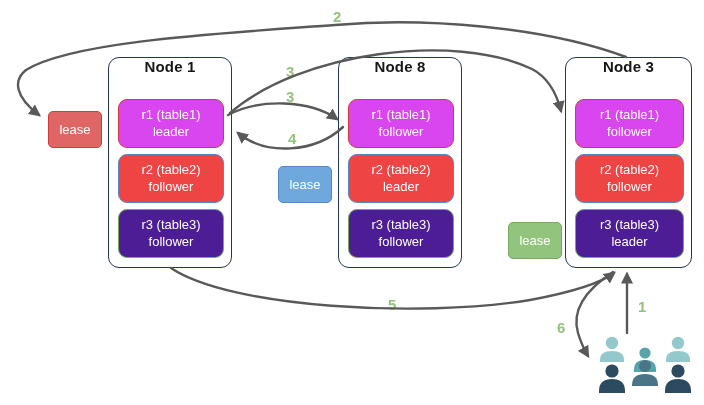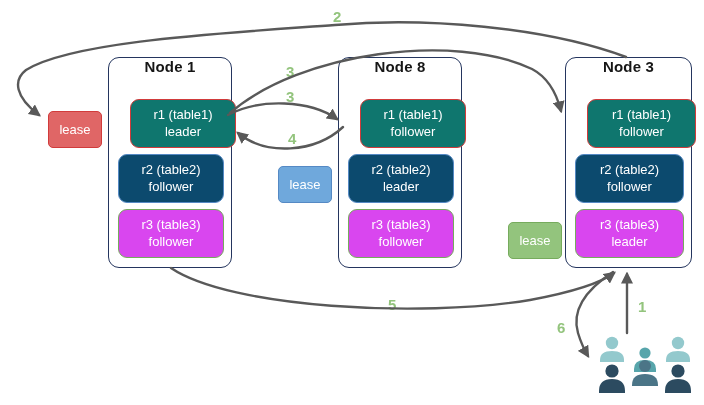--- a/index.html
+++ b/index.html
@@ -14,23 +14,23 @@
   }
   .node-title{
     text-align:center;font-weight:bold;font-size:15px;color:#161616;
     margin-top:0;letter-spacing:.2px;
   }
   .replica{
     position:absolute;left:9px;width:106px;height:49px;border-radius:9px;
     box-sizing:border-box;display:flex;flex-direction:column;align-items:center;
     justify-content:center;color:#ffffff;font-size:13px;line-height:1.3;text-align:center;
   }
-  .replica.red{background:#0f766e;border:1.6px solid #d13b3b;margin-left:12px;}
-  .replica.blue{background:#0c4a6e;border:1.6px solid #5589c4;}
-  .replica.green{background:#d946ef;border:1.6px solid #76ab5d;}
+  .replica.red{background:#d946ef;border:1.6px solid #d13b3b;}
+  .replica.blue{background:#ef4444;border:1.6px solid #5589c4;}
+  .replica.green{background:#4c1d95;border:1.6px solid #76ab5d;}
   .r-1{top:41px}.r-2{top:96px}.r-3{top:151px}
   .lease{
     position:absolute;width:54px;height:37px;border-radius:5px;color:#ffffff;
     font-size:13px;display:flex;align-items:center;justify-content:center;
     box-sizing:border-box;
   }
   .lease.red{background:#e06666;border:1.6px solid #d13b3b;left:48px;top:111px;}
   .lease.blue{background:#6fa8dc;border:1.6px solid #5589c4;left:278px;top:166px;}
   .lease.green{background:#93c47d;border:1.6px solid #76ab5d;left:508px;top:222px;}
   .step{

